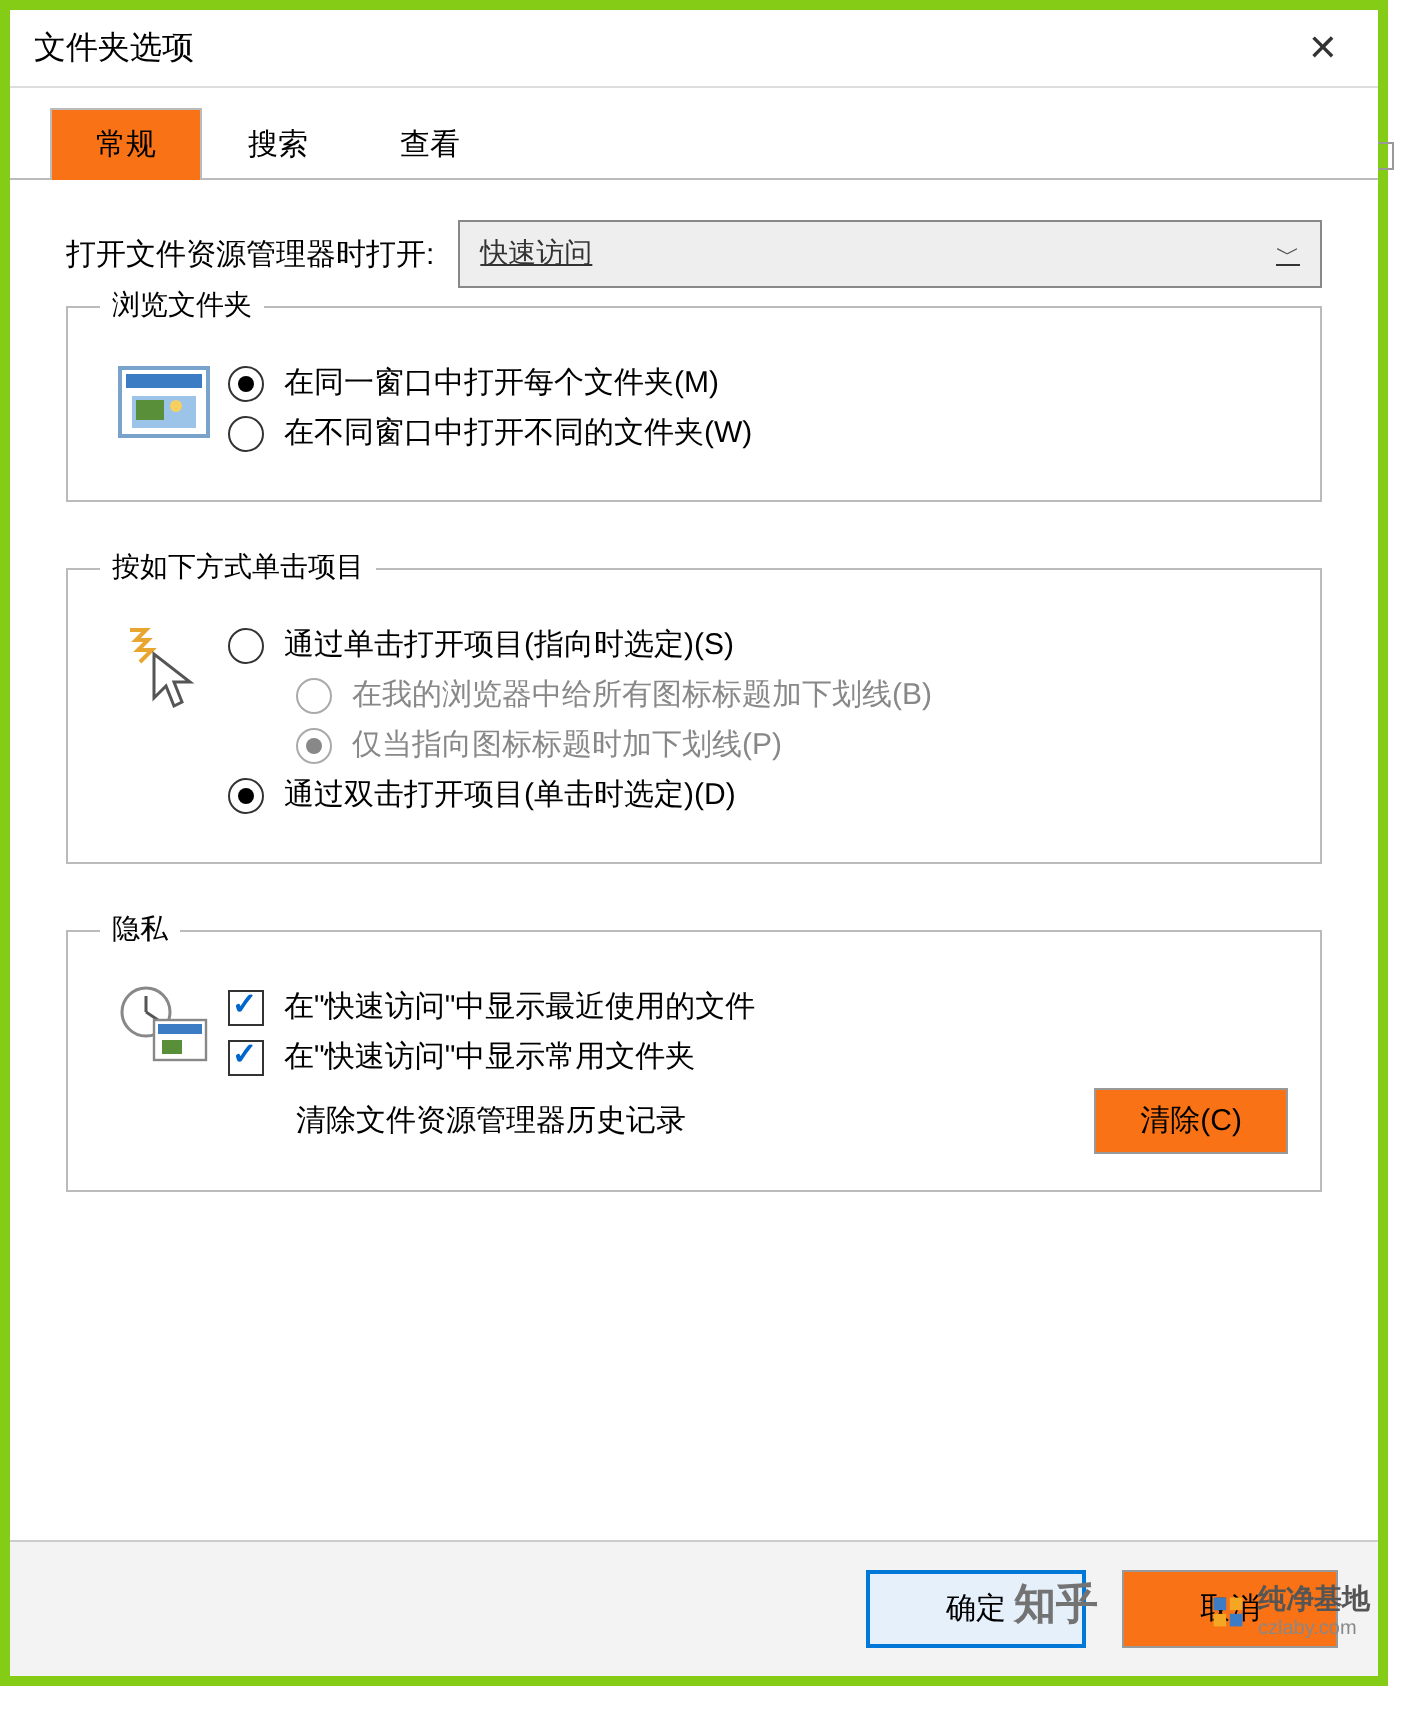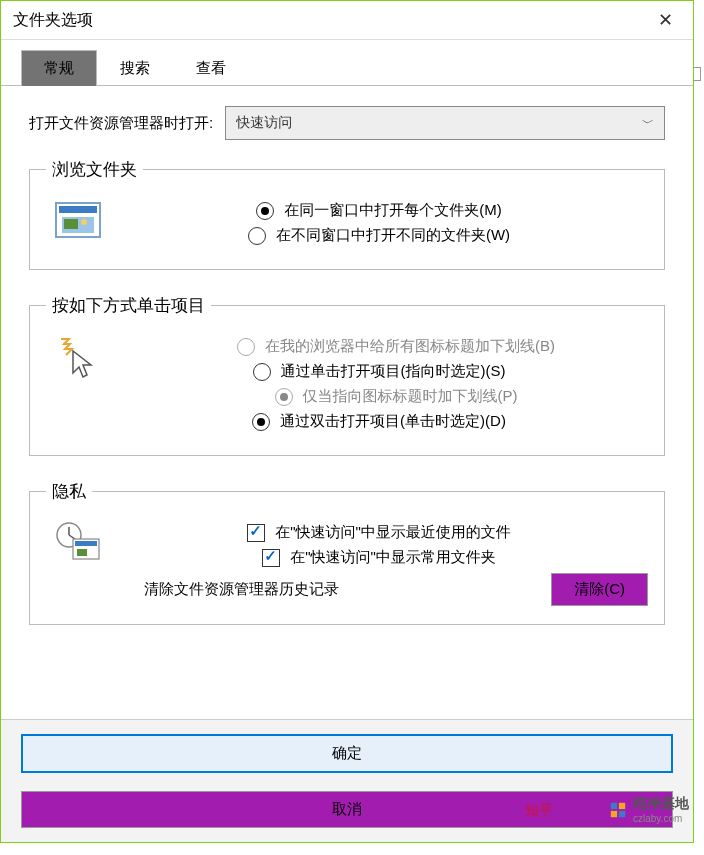--- a/index.html
+++ b/index.html
@@ -1,53 +1,53 @@
 <!DOCTYPE html>
 <html><head>
 <meta charset="utf-8">
 <style>
 * { box-sizing: border-box; margin: 0; padding: 0; font-family: "Microsoft YaHei", "Segoe UI", sans-serif; font-size: 14px; }
 body { background: #fff; width: 704px; height: 855px; position: relative; overflow: hidden; }
-.window { border: 1px solid #84cc16; width: 694px; height: 843px; background: #fff; position: relative; }
+.window { border: 5px solid #84cc16; width: 694px; height: 843px; background: #fff; position: relative; }
 .titlebar { display: flex; align-items: center; justify-content: space-between; padding: 8px 12px; border-bottom: 1px solid #ddd; }
 .titlebar-title { font-size: 16px; }
 .close-x { font-size: 18px; color: #333; padding: 0 8px; cursor: pointer; }
 .tabs { display: flex; margin: 10px 0 0 20px; }
 .tab { padding: 8px 22px; border: 1px solid transparent; border-bottom: none; font-size: 15px; cursor: pointer; }
-.tab.active { border-color: #bbb; background: #737373; position: relative; z-index: 2; }
+.tab.active { border-color: #bbb; background: #f97316; position: relative; z-index: 2; }
 .tab-content { border-top: 1px solid #bbb; margin-top: -1px; padding: 20px 28px 10px 28px; }
-.row-label-combo { display: flex; align-items: center; margin-bottom: 18px; }
+.row-label-combo { display: flex; align-items: center; }
 .row-label-combo label { margin-right: 12px; font-size: 15px; }
-.combo { flex: 1; height: 34px; border: 1px solid #888; background: #eee; display: flex; align-items: center; justify-content: space-between; padding: 0 10px; color: #333; cursor: pointer; }
+.combo { flex: 1; height: 34px; border: 1px solid #888; background: #eee; display: flex; align-items: center; justify-content: space-between; padding: 0 10px; color: #333; cursor: pointer; text-decoration: underline; }
 .combo .chev { font-size: 12px; color: #555; }
 fieldset { border: 1px solid #bbb; padding: 14px 16px 18px 16px; margin-bottom: 24px; position: relative; }
-fieldset legend { padding: 0 6px; font-size: 17px; margin-top: 32px; }
+fieldset legend { padding: 0 6px; font-size: 14px; margin-top: 32px; }
 .fs-row { display: flex; align-items: flex-start; }
 .fs-icon { width: 64px; flex-shrink: 0; display: flex; justify-content: center; padding-top: 4px; }
 .fs-options { flex: 1; }
-.radio-line, .check-line { display: flex; align-items: center; margin: 6px 0; justify-content: center; }
+.radio-line, .check-line { display: flex; align-items: center; margin: 6px 0; }
 .radio-line.indent { margin-left: 34px; color: #888; }
 .radio, .checkbox { width: 18px; height: 18px; border: 1.5px solid #333; margin-right: 10px; flex-shrink: 0; position: relative; }
 .radio { border-radius: 50%; }
 .radio.checked::after { content: ""; position: absolute; width: 8px; height: 8px; background: #000; border-radius: 50%; top: 50%; left: 50%; transform: translate(-50%,-50%); }
 .radio.disabled { border-color: #aaa; }
 .radio.disabled.checked::after { background: #888; }
 .checkbox.checked::after { content: "✓"; position: absolute; top: -3px; left: 1px; font-size: 15px; color: #0066cc; font-weight: bold; }
 .label-text { font-size: 15px; }
 .highlight-stretch { background: #f7f700; position: absolute; z-index: -1; }
-.btn { border: 1px solid #999; background: #a21caf; padding: 6px 22px; font-size: 15px; cursor: pointer; }
+.btn { border: 1px solid #999; background: #f97316; padding: 6px 22px; font-size: 15px; cursor: pointer; }
 .clear-row { display: flex; align-items: center; justify-content: space-between; position: relative; }
 .clear-row .left-text { margin-left: 34px; font-size: 15px; }
 .restore-row { display: flex; justify-content: flex-end; margin-top: 26px; padding-right: 4px; }
-.bottom-buttons { position: absolute; bottom: 0; left: 0; right: 0; border-top: 1px solid #ccc; background: #f3f3f3; padding: 14px 20px; display: flex; justify-content: flex-end; gap: 18px; flex-direction: column; }
+.bottom-buttons { position: absolute; bottom: 0; left: 0; right: 0; border-top: 1px solid #ccc; background: #f3f3f3; padding: 14px 20px; display: flex; justify-content: flex-end; gap: 18px; }
 .bottom-buttons .btn { padding: 8px 38px; }
 .btn.primary { border: 2px solid #0078d7; background: #e6f0fa; }
 .watermark { position: absolute; right: 4px; bottom: 18px; display: flex; align-items: center; gap: 6px; font-size: 14px; color: #555; }
 .wm-logo { width: 18px; height: 18px; }
-.zhihu { position: absolute; right: 140px; bottom: 22px; color: #be185d; font-size: 14px; font-weight: bold; }
+.zhihu { position: absolute; right: 140px; bottom: 22px; color: #737373; font-size: 21px; font-weight: bold; }
 .side-stub { position: absolute; right: -8px; top: 66px; width: 8px; height: 14px; border: 1px solid #999; border-left: none; }
 svg { display: block; }
 </style>
 </head>
 <body>
 
 <div class="window">
   <div class="side-stub"></div>
 
   <div class="titlebar">
@@ -99,27 +99,27 @@
     <fieldset>
       <legend>按如下方式单击项目</legend>
       <div class="fs-row">
         <div class="fs-icon">
           <svg width="46" height="50" viewBox="0 0 46 50">
             <path d="M6 4 l8 0 l-5 5 l6 0 l-5 5 l7 0 l-6 6" stroke="#e8a530" stroke-width="2" fill="none"></path>
             <path d="M18 16 l0 22 l6 -6 l4 10 l4 -2 l-4 -10 l8 0 z" fill="#fff" stroke="#555" stroke-width="1.5"></path>
           </svg>
         </div>
         <div class="fs-options">
+          <div class="radio-line">
+            <span class="radio"></span>
+            <span class="label-text">通过单击打开项目(指向时选定)(S)</span>
+          </div>
           <div class="radio-line indent">
             <span class="radio disabled"></span>
             <span class="label-text">在我的浏览器中给所有图标标题加下划线(B)</span>
-          </div>
-          <div class="radio-line">
-            <span class="radio"></span>
-            <span class="label-text">通过单击打开项目(指向时选定)(S)</span>
           </div>
           <div class="radio-line indent">
             <span class="radio disabled checked"></span>
             <span class="label-text">仅当指向图标标题时加下划线(P)</span>
           </div>
           <div class="radio-line">
             <span class="radio checked"></span>
             <span class="label-text">通过双击打开项目(单击时选定)(D)</span>
           </div>
         </div>

